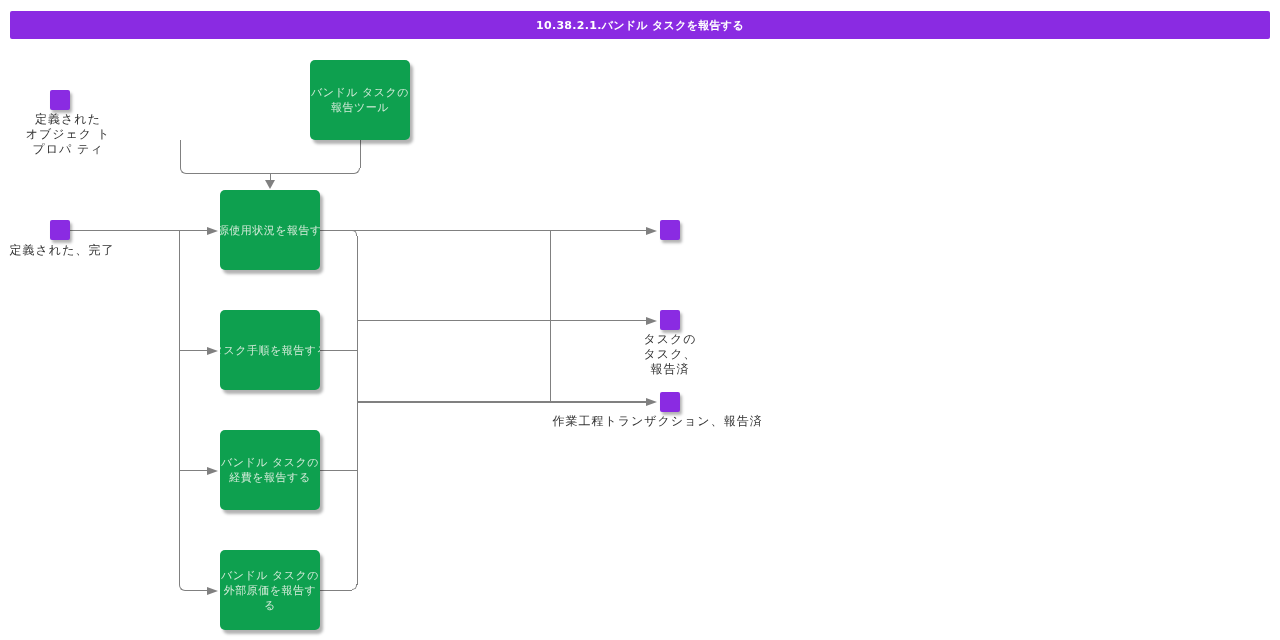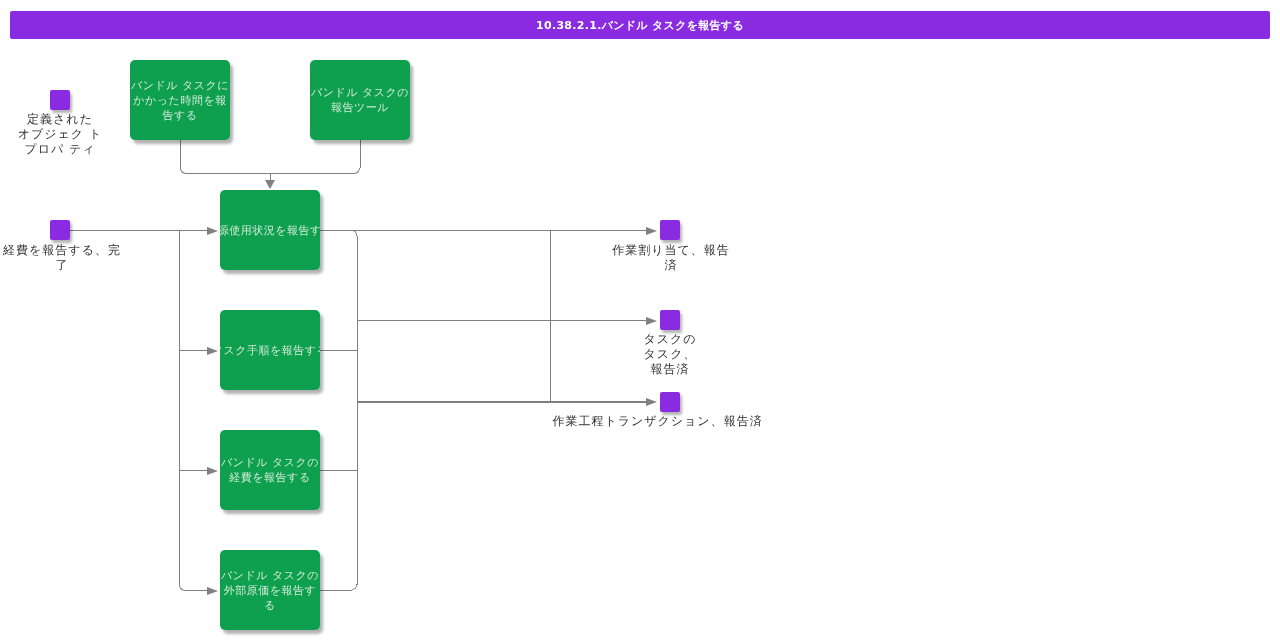--- a/index.html
+++ b/index.html
@@ -95,35 +95,29 @@
   <div class="arr-r" style="left:646px;top:398px"></div>
   <div class="hline" style="left:320px;top:470px;width:37px"></div>
   <div class="vline" style="left:550px;top:230px;height:172px"></div>
 
   <div class="square" style="left:50px;top:90px"></div>
   <div class="square" style="left:50px;top:220px"></div>
   <div class="square" style="left:660px;top:220px"></div>
   <div class="square" style="left:660px;top:310px"></div>
   <div class="square" style="left:660px;top:392px"></div>
 
-  <div class="lbl" style="left:5px;top:112px;width:110px">定義された
+  <div class="lbl" style="left:13px;top:112px;width:110px">定義された
 オブジェク ト
 プロパ ティ</div>
-  <div class="lbl" style="left:2px;top:243px;width:120px">経費を報告する、完了</div>
-  <div class="lbl" style="left:606px;top:243px;width:130px">作業割り当て、報告済</div>
+  <div class="lbl" style="left:2px;top:243px;width:120px">定義された、完了</div>
   <div class="lbl" style="left:635px;top:332px;width:70px">タスクの
 タスク、
 報告済</div>
   <div class="lbl" style="left:550px;top:414px;width:215px">作業工程トランザクション、報告済</div>
 
-  <div class="task" style="left:130px;top:60px">
-    <span>バンドル タスクに
-かかった時間を報
-告する</span>
-  </div>
   <div class="task" style="left:310px;top:60px">
     <span>バンドル タスクの
 報告ツール</span>
   </div>
   <div class="task clip" style="left:220px;top:190px">
     <span>資源使用状況を報告する</span>
   </div>
   <div class="task clip" style="left:220px;top:310px">
     <span>タスク手順を報告する</span>
   </div>

